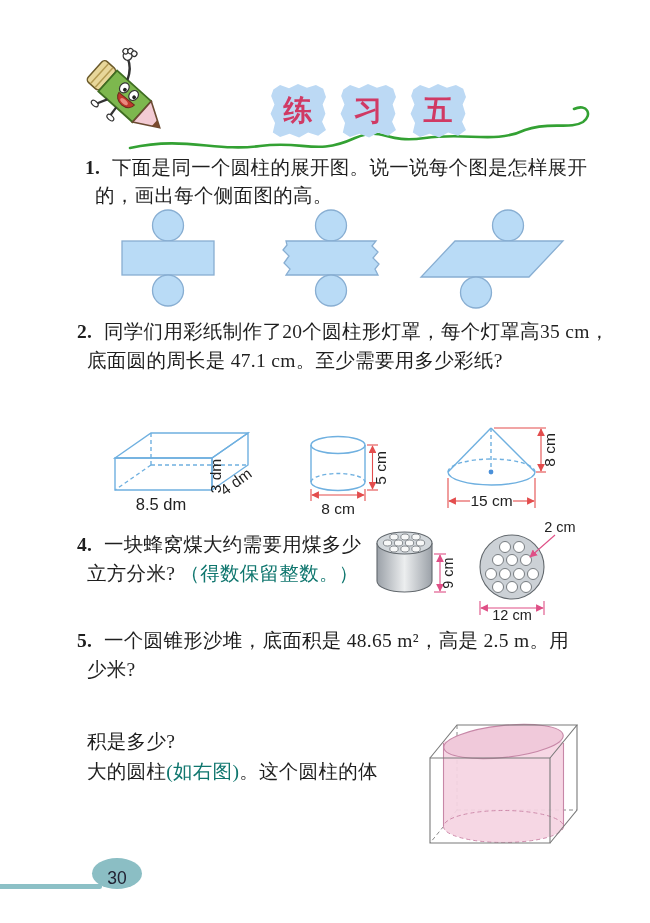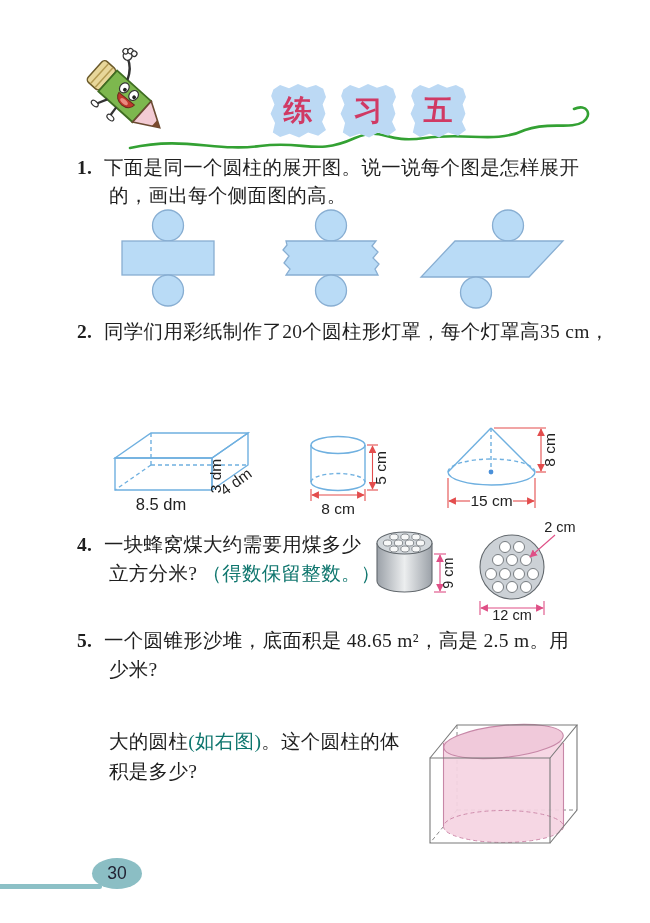--- a/index.html
+++ b/index.html
@@ -4,35 +4,35 @@
 <style>
   html,body{margin:0;padding:0;background:#e9e9e9;}
   .page{
     position:relative;width:650px;height:923px;margin:0 auto;
     background:#ffffff;overflow:hidden;
     font-family:"Liberation Serif","DejaVu Serif",serif;color:#1f1f1f;
   }
   .problem{position:absolute;font-size:19.5px;letter-spacing:.3px;}
   .pline{white-space:nowrap;line-height:29px;}
   .pnum{font-weight:bold;display:inline-block;width:27px;}
-  .cont{margin-left:32px;}
+  .cont{margin-left:10px;}
   .note{color:#0f766e;}
   
   .titlebox{
     position:absolute;width:56px;height:54px;background:#bcd9f4;
     display:flex;align-items:center;justify-content:center;
     clip-path:polygon(6% 10%,18% 2%,34% 8%,50% 0%,66% 7%,82% 2%,95% 9%,100% 24%,94% 38%,99% 55%,93% 70%,100% 85%,86% 96%,68% 90%,52% 99%,35% 92%,18% 98%,5% 90%,9% 72%,1% 55%,8% 38%,2% 22%);
   }
   .titlebox span{color:#d03a64;font-size:29px;font-weight:bold;}
   svg{position:absolute;overflow:visible;}
   svg text{font-family:"Liberation Sans","DejaVu Sans",sans-serif;fill:#222;}
   .footer-line{position:absolute;left:0;top:884;width:102px;height:5px;background:#8cc0c6;border-radius:0 3px 3px 0;top:884px;}
   .page-badge{
     position:absolute;left:92px;top:858px;width:50px;height:31px;background:#8bbec4;
-    border-radius:50%;display:flex;align-items:center;justify-content:center;
+    border-radius:50%;display:flex;align-items:flex-end;justify-content:center;
     font-size:17.5px;color:#223;font-family:"Liberation Sans","DejaVu Sans",sans-serif;
   }
 </style>
 </head>
 <body>
 
 <div class="page">
 
   <svg width="0" height="0">
     <defs>
@@ -78,21 +78,21 @@
   <div class="titlebox" style="left:270px;top:84px">
     <span>练</span>
   </div>
   <div class="titlebox" style="left:340px;top:84px">
     <span>习</span>
   </div>
   <div class="titlebox" style="left:410px;top:84px">
     <span>五</span>
   </div>
 
-  <div class="problem" style="left:77px;top:154px">
+  <div class="problem" style="left:85px;top:154px">
     <div class="pline" style="line-height:28px">
       <span class="pnum">1.</span><span>下面是同一个圆柱的展开图。说一说每个图是怎样展开</span>
     </div>
     <div class="pline cont" style="line-height:28px">的，画出每个侧面图的高。</div>
   </div>
 
   <svg style="left:85px;top:206px" width="165" height="102" viewBox="0 0 165 102">
     <g fill="#b9dbf6" stroke="#88aed2" stroke-width="1.3">
       <circle cx="83" cy="19.5" r="15.5"></circle>
       <rect x="37" y="35" width="92" height="34"></rect>
@@ -111,20 +111,21 @@
       <circle cx="100" cy="19.5" r="15.5"></circle>
       <polygon points="47,35 155,35 121,71 13,71"></polygon>
       <circle cx="68" cy="86.5" r="15.5"></circle>
     </g>
   </svg>
 
   <div class="problem" style="left:77px;top:317px">
     <div class="pline">
       <span class="pnum">2.</span><span>同学们用彩纸制作了20个圆柱形灯罩，每个灯罩高35 cm，</span>
     </div>
+    <div class="pline cont">底面圆的周长是 47.1 cm。至少需要用多少彩纸?</div>
   </div>
 
 
   <svg style="left:95px;top:430px" width="200" height="90" viewBox="0 0 200 90">
     <g fill="none" stroke="#6fb0e0" stroke-width="1.4">
       <polygon points="20,28 117,28 117,60 20,60"></polygon>
       <polygon points="20,28 56,3 153,3 117,28"></polygon>
       <polygon points="117,28 153,3 153,35 117,60"></polygon>
       <g stroke-dasharray="4,3">
         <line x1="56" y1="3" x2="56" y2="35"></line>
@@ -246,24 +247,24 @@
   </svg>
 
   <div class="problem" style="left:77px;top:626px">
     <div class="pline">
       <span class="pnum">5.</span><span>一个圆锥形沙堆，底面积是 48.65 m²，高是 2.5 m。用</span>
     </div>
     <div class="pline cont">少米?</div>
   </div>
 
   <div class="problem" style="left:77px;top:727px">
+    <div class="pline cont" style="line-height:30px">积是多少?</div>
     <div class="pline cont" style="line-height:30px">
       <span>大的圆柱</span><span class="note">(如右图)</span><span>。这个圆柱的体</span>
     </div>
-    <div class="pline cont" style="line-height:30px">积是多少?</div>
   </div>
 
   <svg style="left:422px;top:716px" width="165" height="135" viewBox="0 0 165 135">
     <g fill="none" stroke="#8a8a8a" stroke-width="1" stroke-dasharray="4,3">
       <line x1="35" y1="9" x2="35" y2="94"></line>
       <line x1="35" y1="94" x2="8" y2="127"></line>
       <line x1="35" y1="94" x2="155" y2="94"></line>
     </g>
     <path d="M21.5,25.5 L21.5,110.5 A60,16 0 0 0 141.5,110.5 L141.5,25.5" fill="#f5d4e2" fill-opacity="0.92" stroke="none"></path>
     <ellipse cx="81.5" cy="110.5" rx="60" ry="16" fill="none" stroke="#cf8cac" stroke-width="1" stroke-dasharray="4,3"></ellipse>

